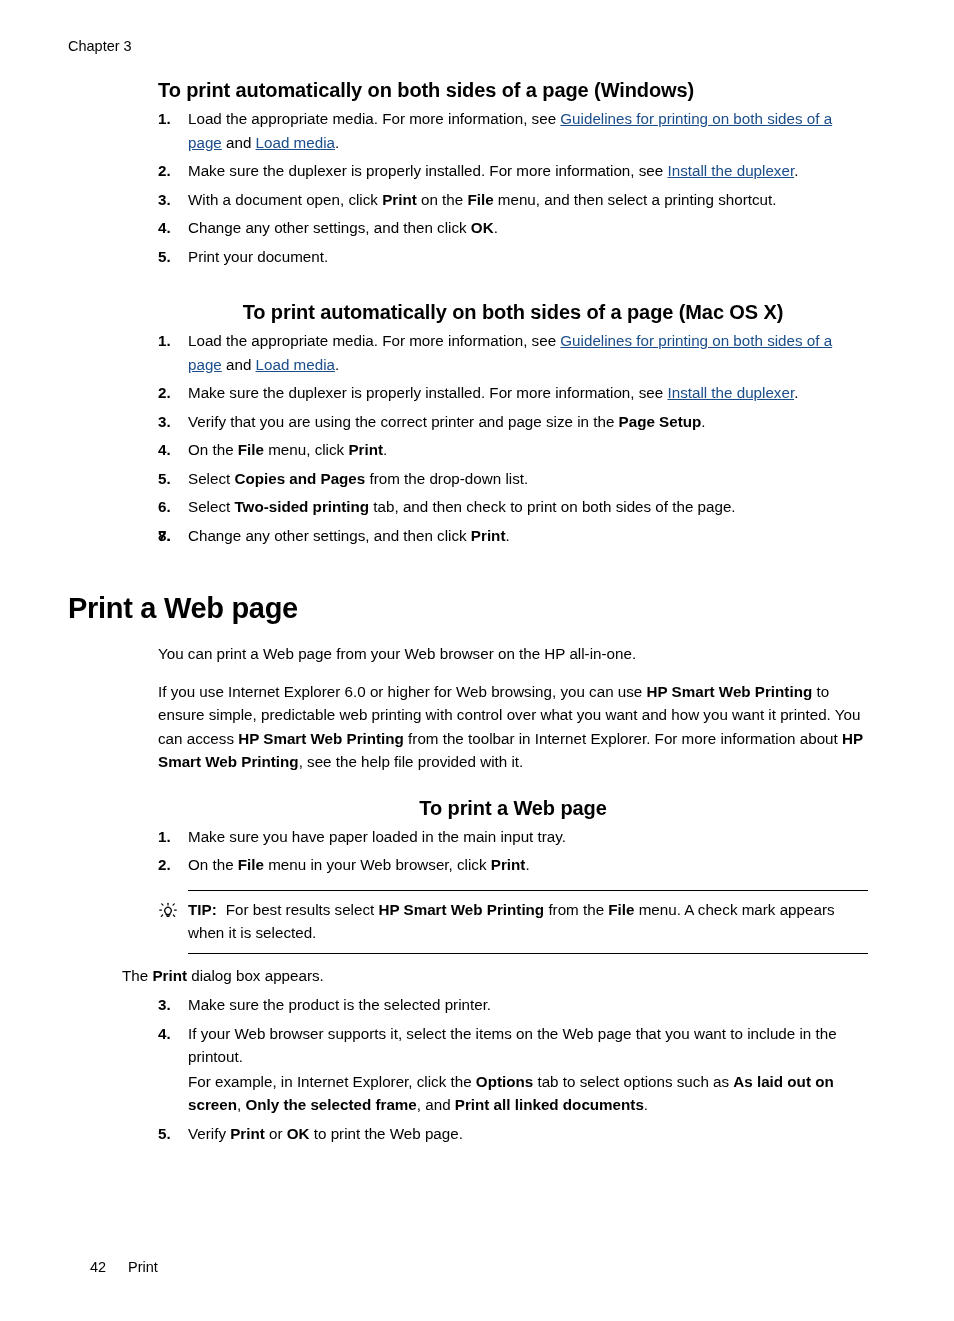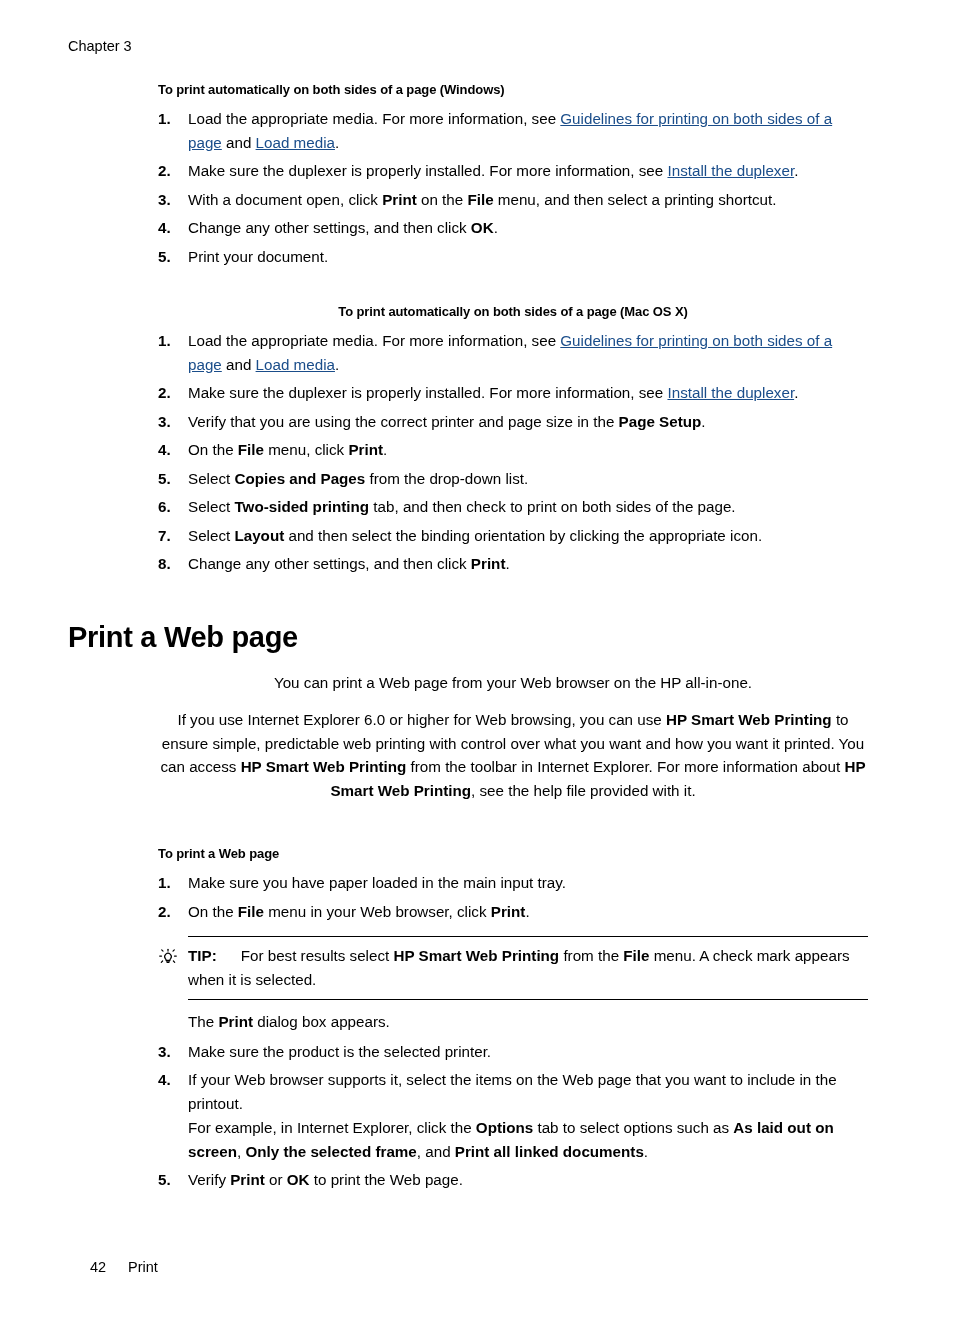--- a/index.html
+++ b/index.html
@@ -36,27 +36,27 @@
   .content {
     position: absolute;
     left: 68px;
     top: 80px;
     width: 800px;
   }
 
   
   .proc-heading {
     margin: 0 0 7px 90px;
-    font-size: 13px;
+    font-size: 20px;
     font-weight: bold;
     line-height: 20px;
     letter-spacing: -0.1px;
   }
   .proc-heading.second { margin-top: 34px; text-align: center; }
-  .proc-heading.third  { margin-top: 42px; }
+  .proc-heading.third  { margin-top: 24px; text-align: center; }
 
   
   ol.steps {
     margin: 0 0 0 90px;
     padding: 0;
     list-style: none;
   }
   ol.steps > li {
     position: relative;
     padding-left: 30px;
@@ -91,21 +91,20 @@
     font-weight: bold;
     line-height: 34px;
     letter-spacing: -0.3px;
   }
 
   
   p.body {
     margin: 0 0 14px 90px;
     font-size: 15.2px;
     line-height: 23.5px;
-    text-align: center;
   }
 
   
   .tip-wrap {
     position: relative;
     margin: 13px 0 10px 90px;
     padding-left: 30px;
   }
   .tip-box {
     border-top: 1.4px solid #000;
@@ -116,24 +115,24 @@
   }
   .tip-icon {
     position: absolute;
     left: 0px;
     top: 12px;
     width: 20px;
     height: 20px;
   }
   .tip-label {
     font-weight: bold;
-    margin-right: 24px;
+    margin-right: 9px;
   }
   .after-tip {
-    margin: 0 0 6px 120px;
+    margin: 0 0 6px 54px;
     font-size: 15.2px;
     line-height: 23.5px;
   }
 
   
   .footer {
     position: absolute;
     left: 68px;
     top: 1258px;
     font-size: 14.5px;
@@ -162,21 +161,21 @@
       </ol>
 
     <div class="proc-heading second">To print automatically on both sides of a page (Mac OS X)</div>
     <ol class="steps">
         <li><span class="num">1.</span><span><span>Load the appropriate media. For more information, see </span><a class="xref" href="#">Guidelines for printing on both sides of a page</a><span> and </span><a class="xref" href="#">Load media</a><span>.</span></span></li>
         <li><span class="num">2.</span><span><span>Make sure the duplexer is properly installed. For more information, see </span><a class="xref" href="#">Install the duplexer</a><span>.</span></span></li>
         <li><span class="num">3.</span><span><span>Verify that you are using the correct printer and page size in the </span><b>Page Setup</b><span>.</span></span></li>
         <li><span class="num">4.</span><span><span>On the </span><b>File</b><span> menu, click </span><b>Print</b><span>.</span></span></li>
         <li><span class="num">5.</span><span><span>Select </span><b>Copies and Pages</b><span> from the drop-down list.</span></span></li>
         <li><span class="num">6.</span><span><span>Select </span><b>Two-sided printing</b><span> tab, and then check to print on both sides of the page.</span></span></li>
-        <li><span class="num">7.</span><span><span>Select </span><b>Layout</b><span> and then select the binding orientation by clicking the appropriate icon.</span></span></li>
+        <li><span class="num">7.</span></li>
         <li><span class="num">8.</span><span><span>Change any other settings, and then click </span><b>Print</b><span>.</span></span></li>
       </ol>
 
     <h1 class="section-title">Print a Web page</h1>
 
     <p class="body"><span>You can print a Web page from your Web browser on the HP all-in-one.</span></p>
     <p class="body"><span>If you use Internet Explorer 6.0 or higher for Web browsing, you can use </span><b>HP Smart Web Printing</b><span> to ensure simple, predictable web printing with control over what you want and how you want it printed. You can access </span><b>HP Smart Web Printing</b><span> from the toolbar in Internet Explorer. For more information about </span><b>HP Smart Web Printing</b><span>, see the help file provided with it.</span></p>
 
     <div class="proc-heading third">To print a Web page</div>
     <ol class="steps">

